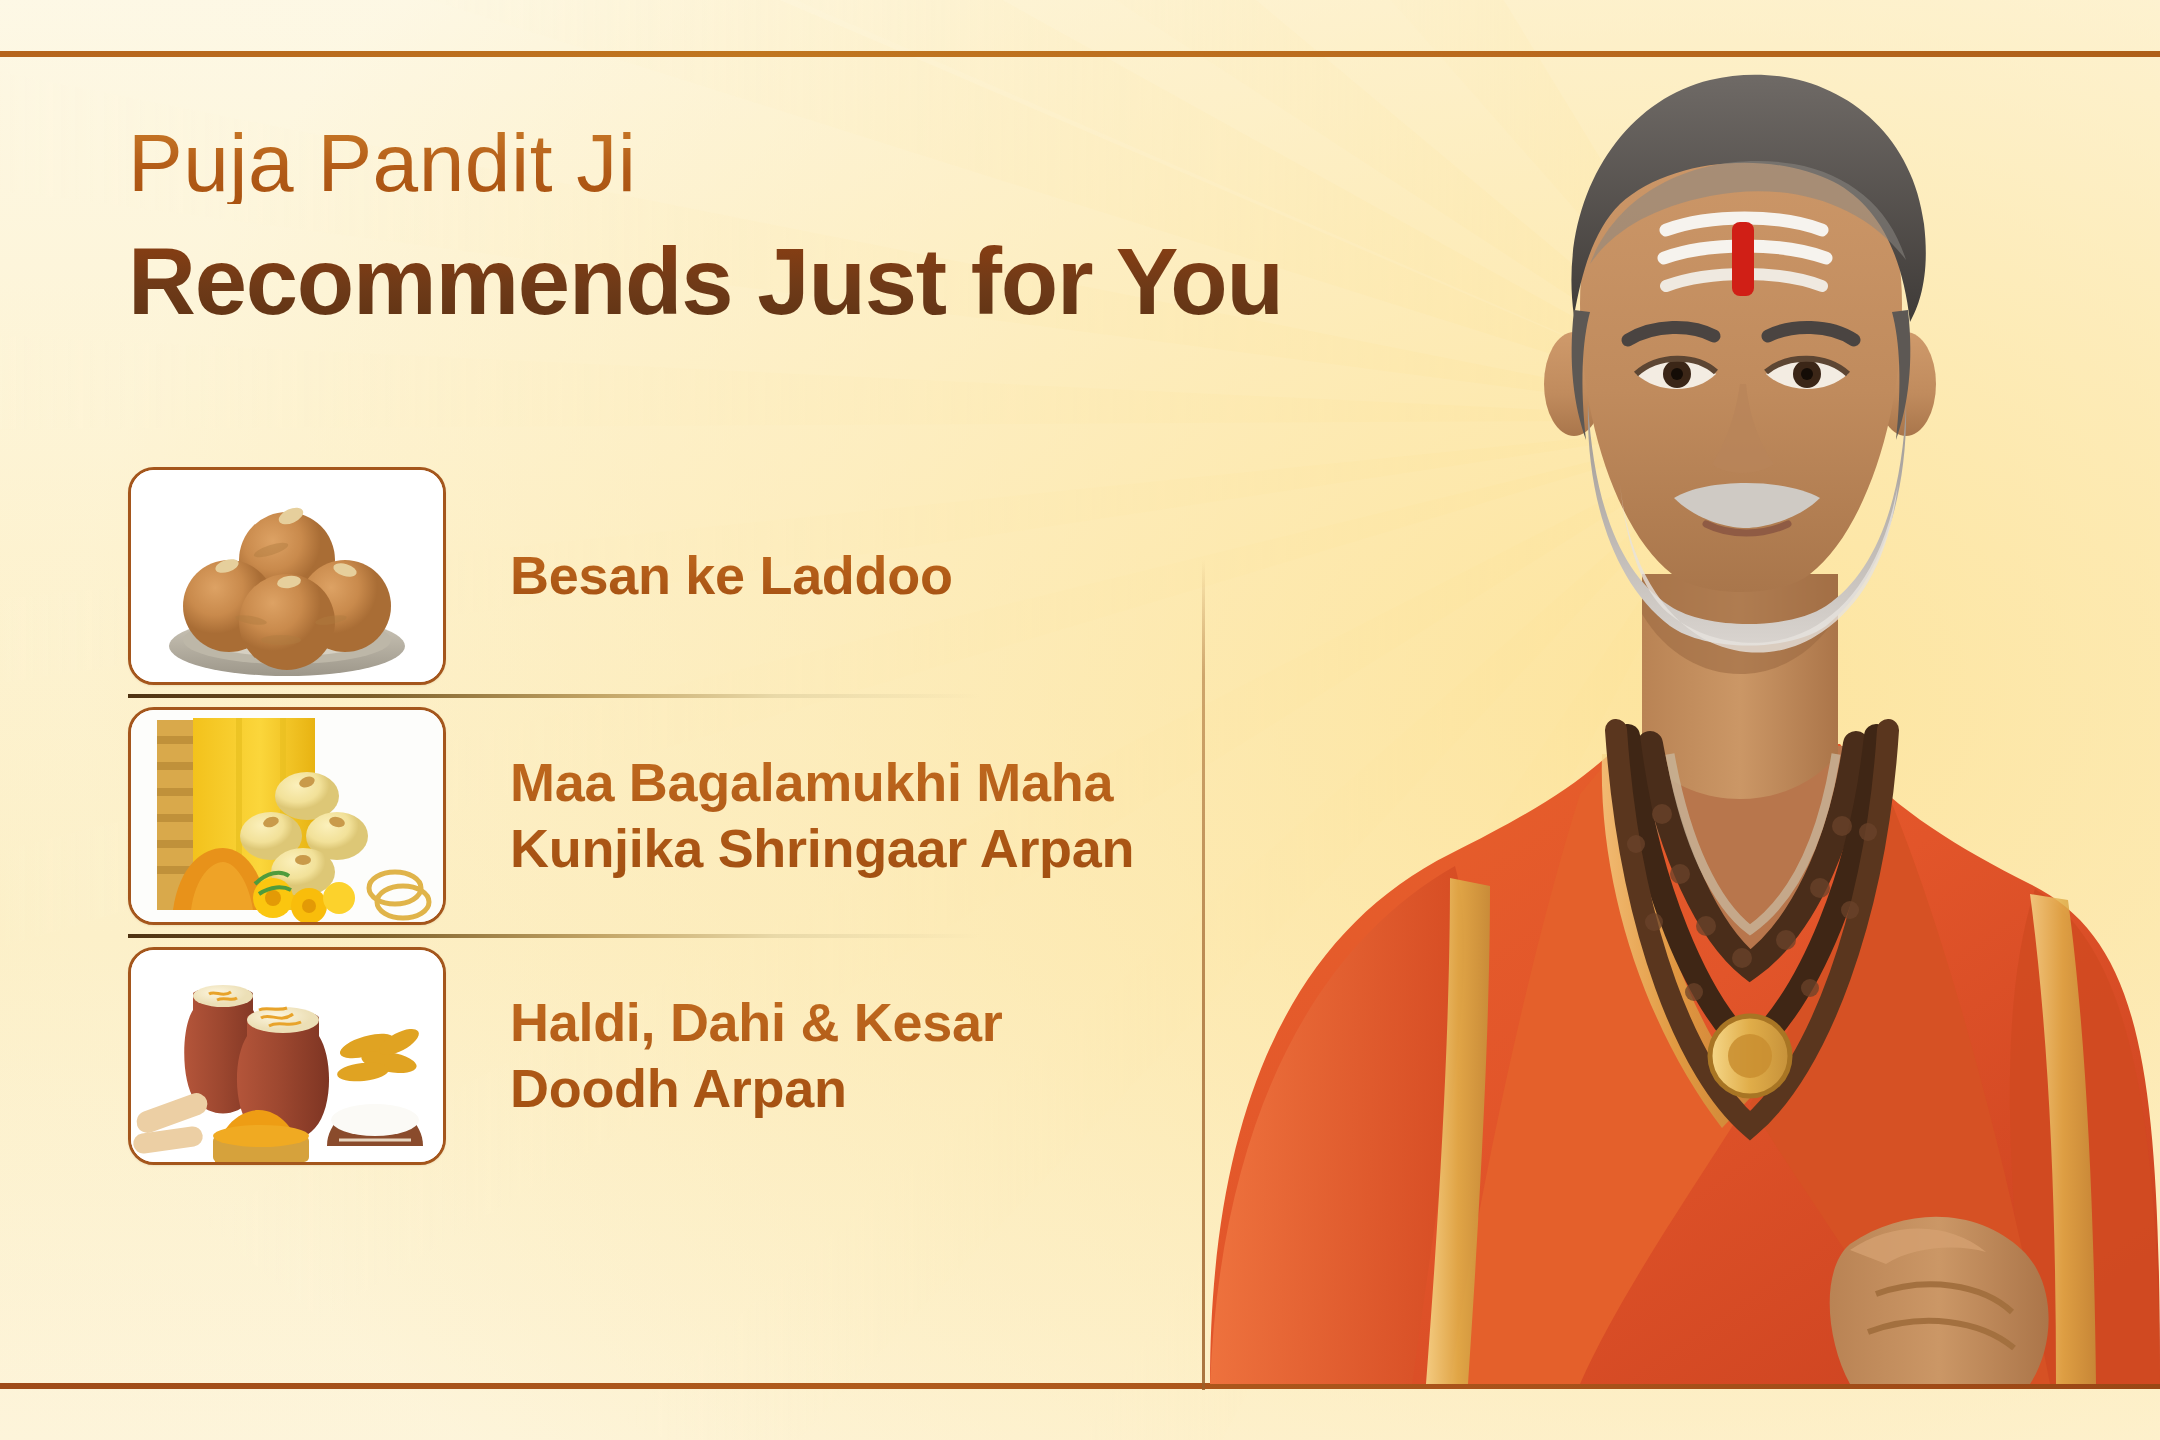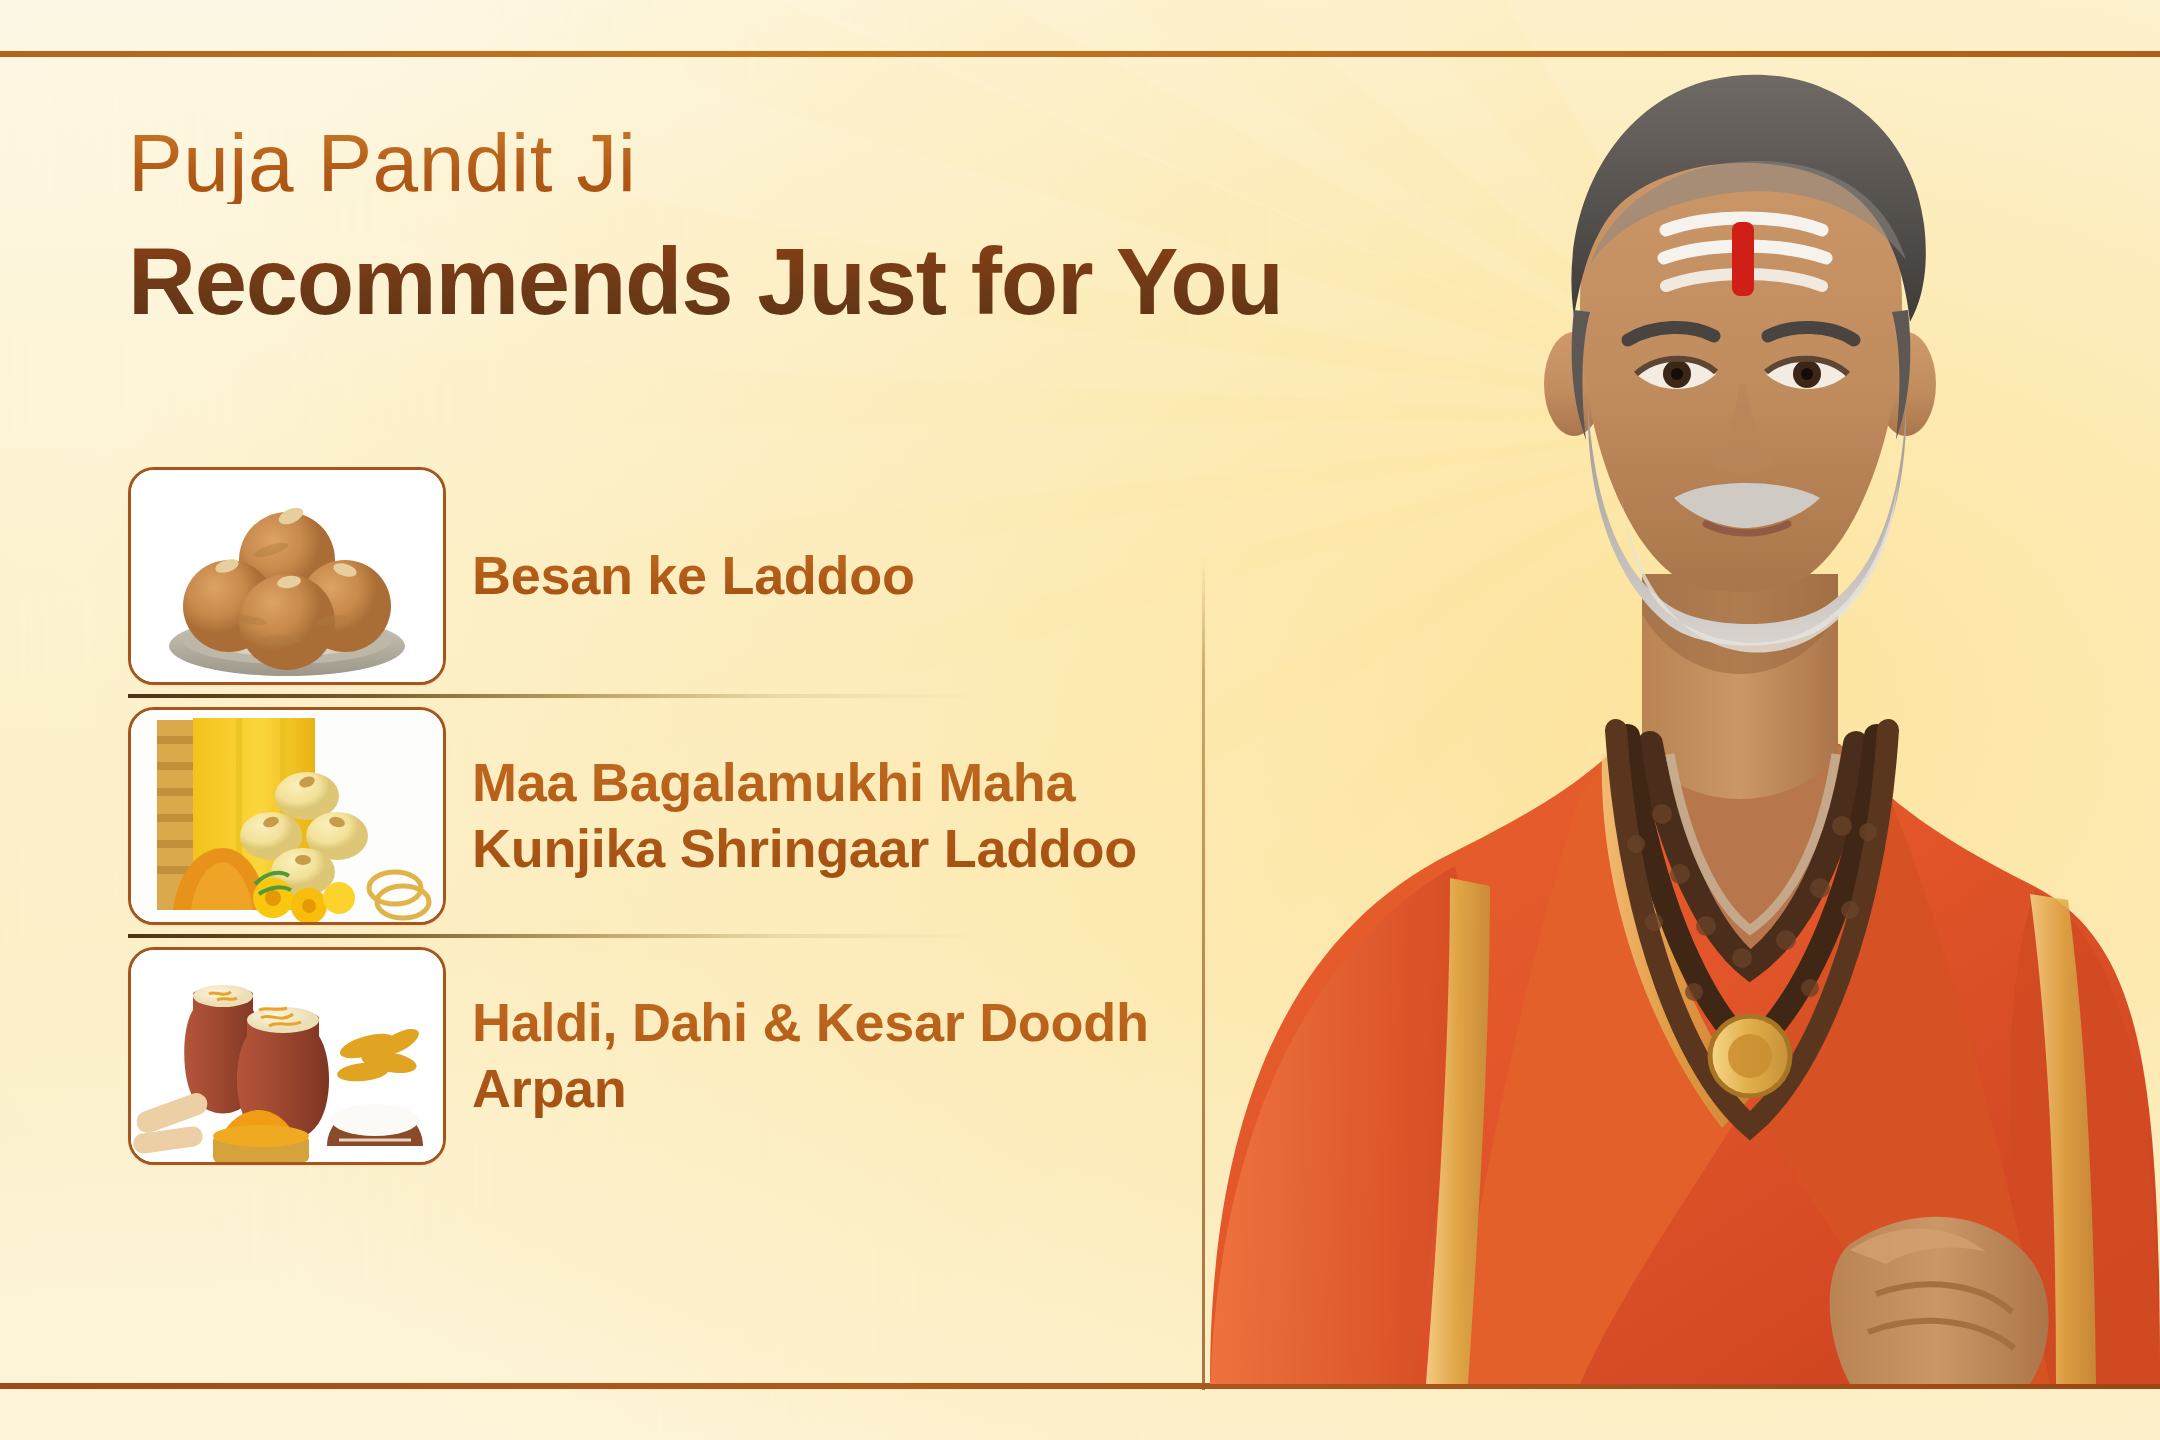--- a/index.html
+++ b/index.html
@@ -34,21 +34,21 @@
     background:linear-gradient(180deg,#c97a28 0%,#b15a17 60%,#a9520f 100%);
     -webkit-background-clip:text;background-clip:text;color:transparent;
     text-shadow:none;white-space:nowrap;}
   .head-2{margin-top:31px;font-size:94px;line-height:1.0;font-weight:800;
     letter-spacing:-1.2px;white-space:nowrap;
     background:linear-gradient(180deg,#8c3f12 0%,#6e3a18 55%,#5e3314 100%);
     -webkit-background-clip:text;background-clip:text;color:transparent;}
 
   
   .list{position:absolute;left:128px;top:470px;width:1030px;}
-  .row{display:flex;align-items:center;gap:26px;height:212px;}
+  .row{display:flex;align-items:center;gap:64px;height:212px;}
   .thumb{flex:0 0 auto;width:312px;height:212px;border:3px solid #a4561c;
     border-radius:26px;background:#ffffff;overflow:hidden;position:relative;
     box-shadow:0 1px 2px rgba(120,70,20,.10);}
   .thumb svg{display:block;width:100%;height:100%;}
   .row-label{font-size:54px;line-height:1.22;font-weight:600;letter-spacing:-.3px;
     color:#b4611c;
     background:linear-gradient(180deg,#c16a1f 0%,#ab5615 70%,#a14f11 100%);
     -webkit-background-clip:text;background-clip:text;color:transparent;}
   .divider{height:4px;width:852px;margin:12px 0 12px 0;
     background:linear-gradient(90deg,#4e3212 0%,#7a5c28 28%,#c2a465 55%,#e9d9a8 76%,rgba(253,242,207,0) 100%);}
@@ -347,21 +347,21 @@
             <path d="M124 174 C 136 162, 150 160, 158 166"></path>
             <path d="M128 184 C 140 176, 152 176, 160 180"></path>
           </g>
 
           <g fill="none" stroke="#e0b44a" stroke-width="5">
             <ellipse cx="264" cy="178" rx="26" ry="16"></ellipse>
             <ellipse cx="272" cy="192" rx="26" ry="16"></ellipse>
           </g>
         </svg>
       </div>
-      <div class="row-label">Maa Bagalamukhi Maha Kunjika Shringaar Laddoo</div>
+      <div class="row-label">Maa Bagalamukhi Maha Kunjika Shringaar Arpan</div>
     </div>
 
     <div class="divider"></div>
 
     <div class="row">
       <div class="thumb">
         <svg viewBox="0 0 312 212" preserveAspectRatio="xMidYMid slice">
           <defs>
             <linearGradient id="pot" x1="0" y1="0" x2="1" y2="0">
               <stop offset="0%" stop-color="#b4553a"></stop>

